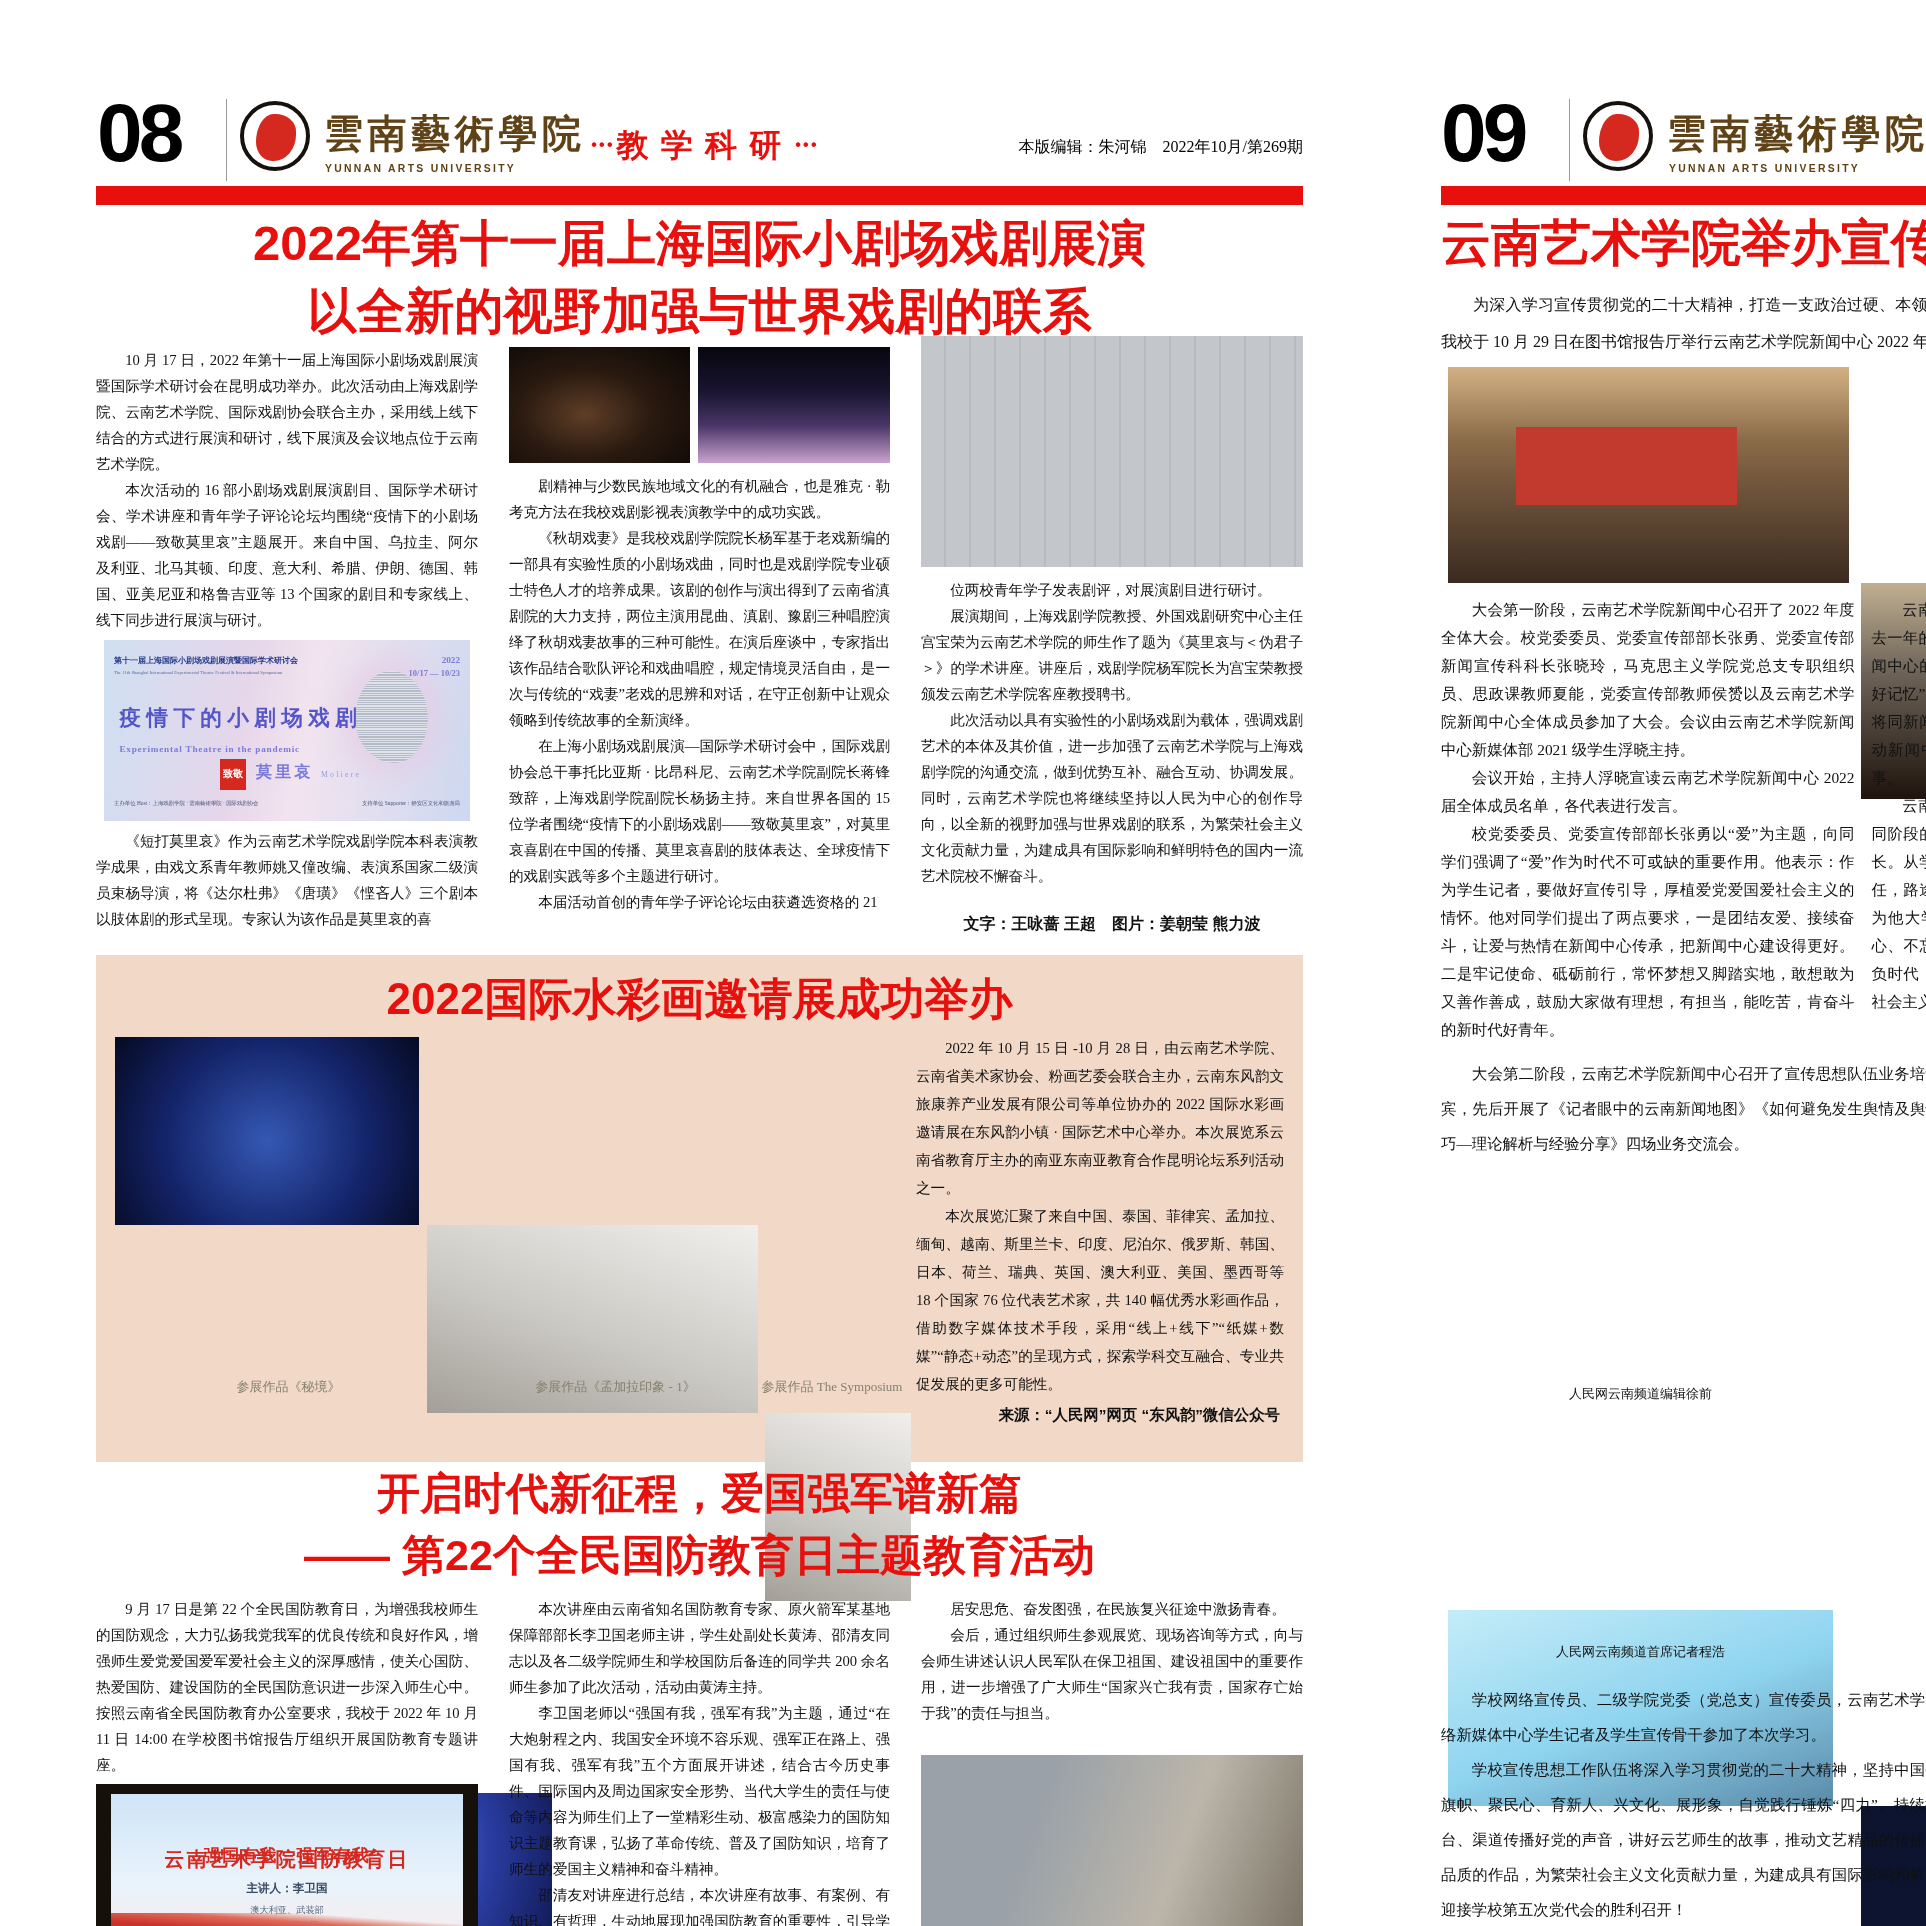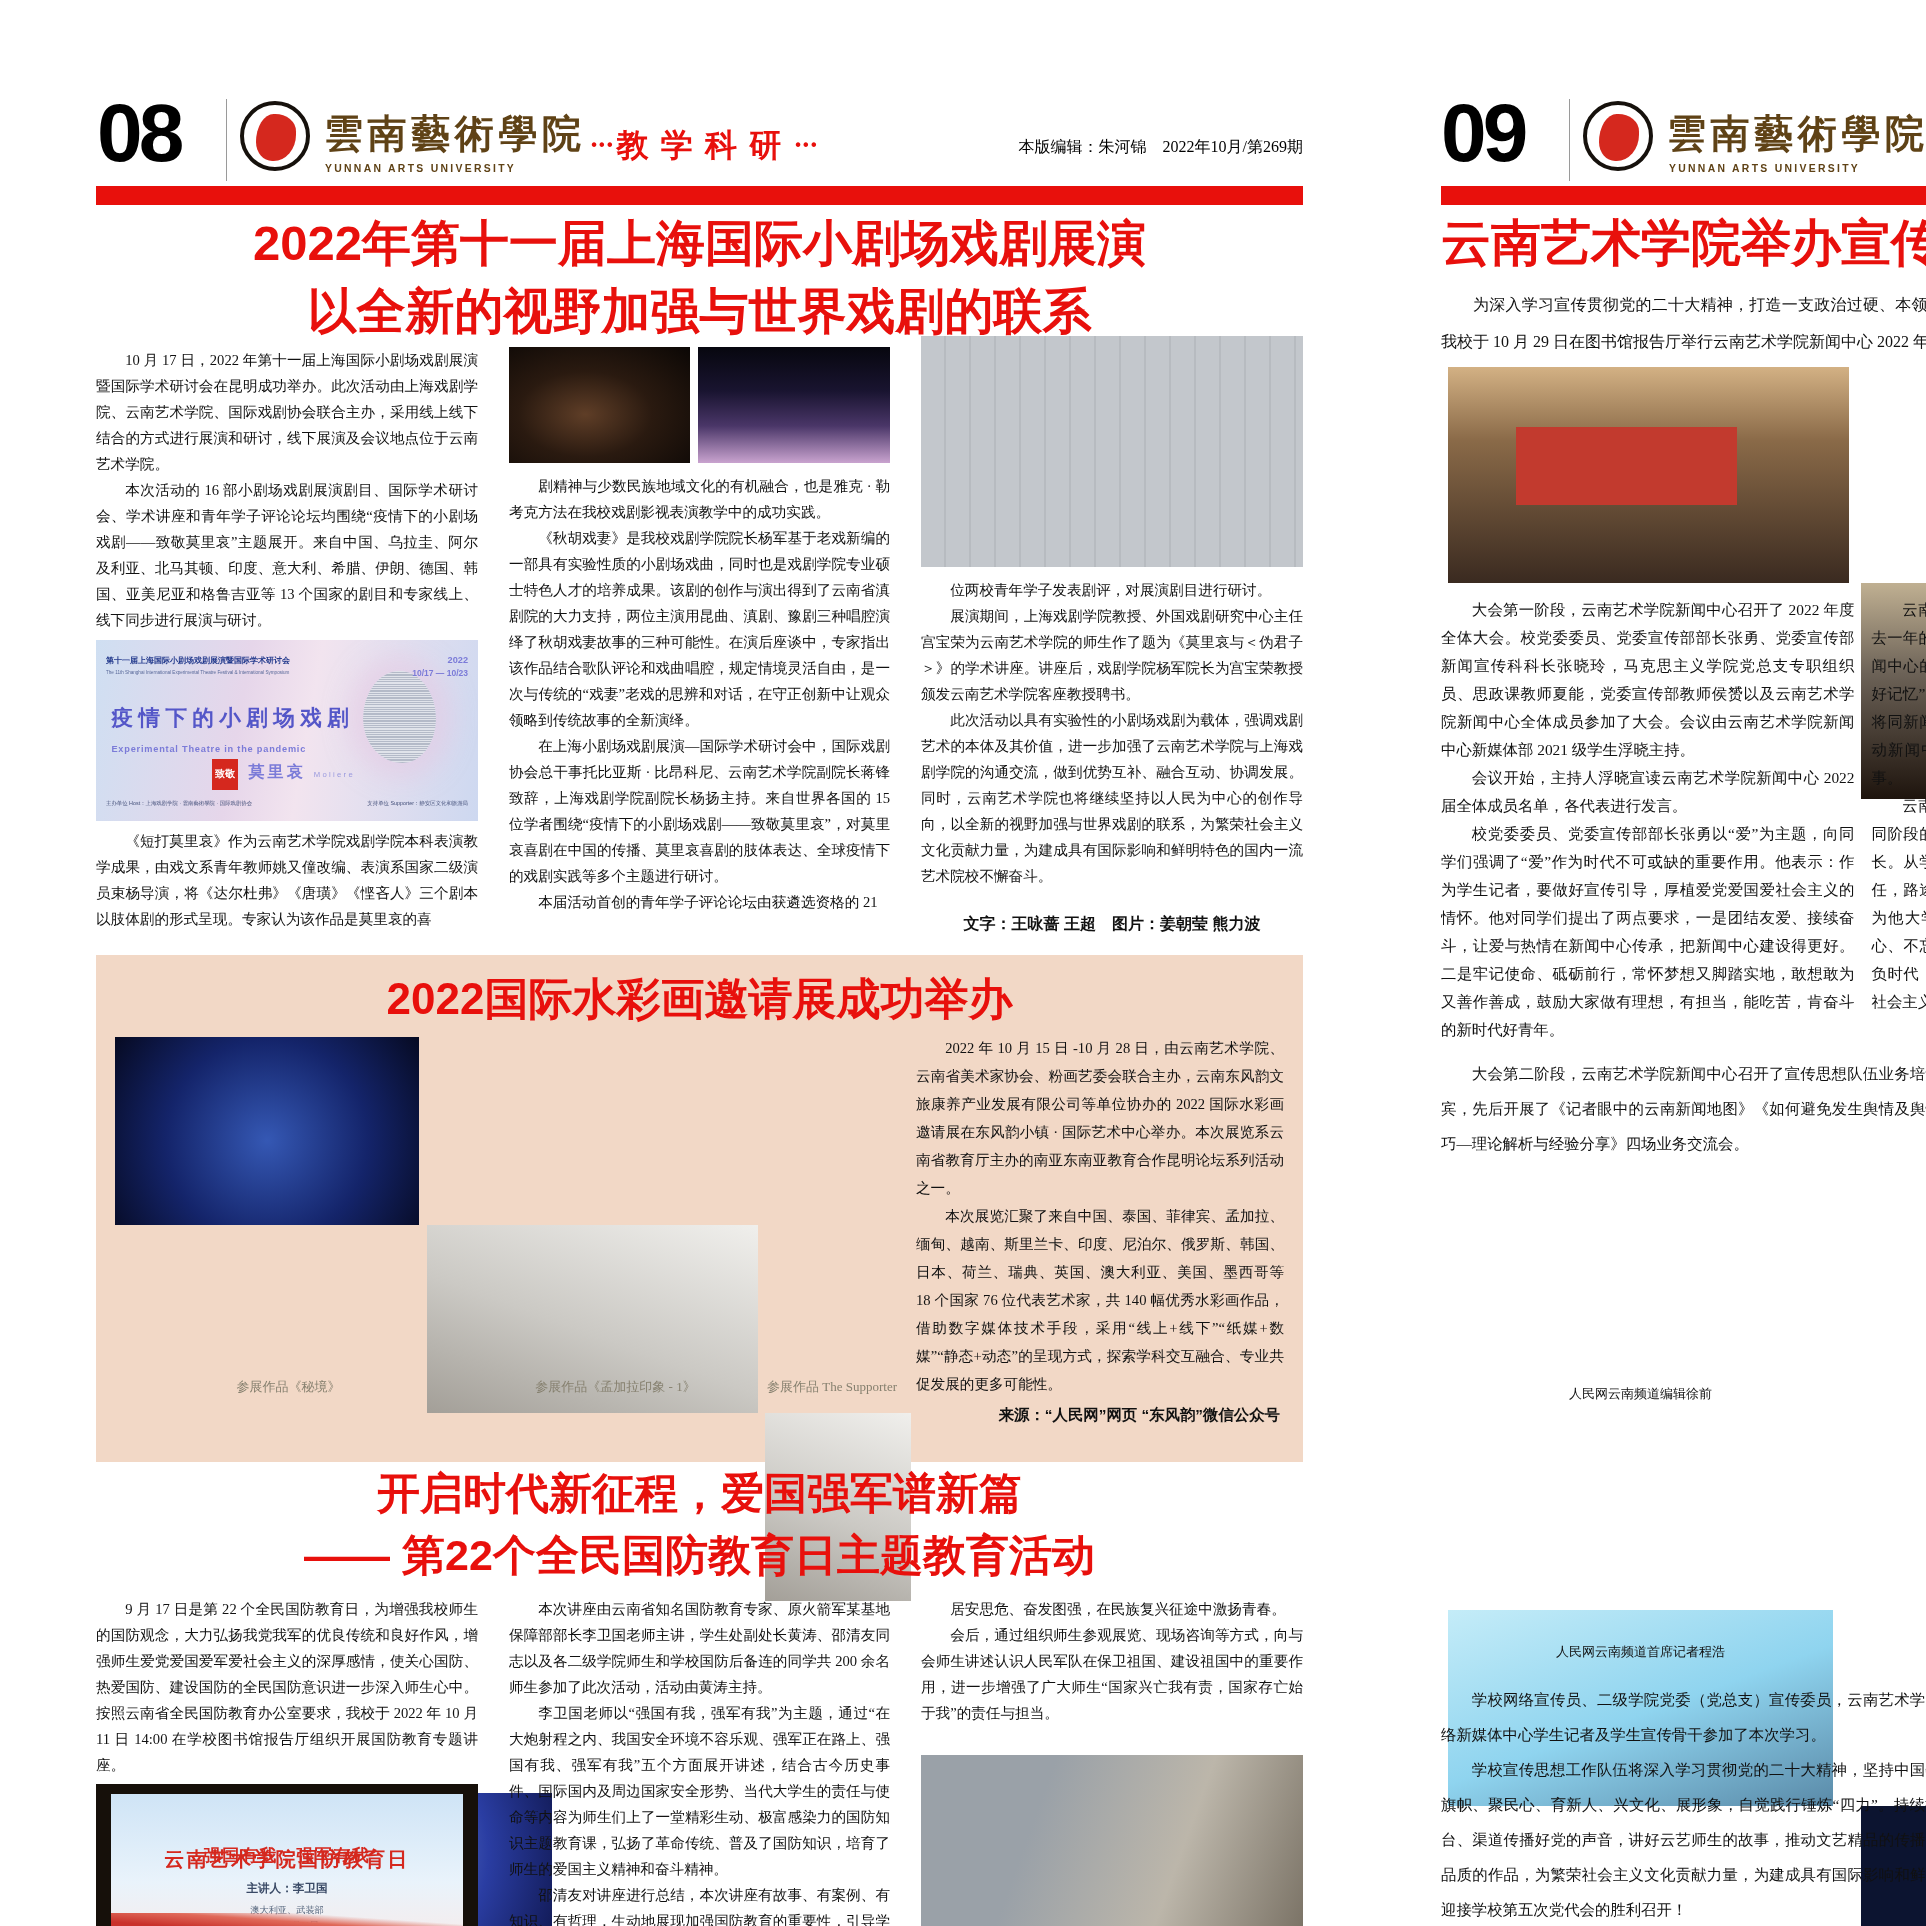--- a/index.html
+++ b/index.html
@@ -27,21 +27,21 @@
   .body-col p { text-indent:2em; }
   .byline { font-weight:bold; font-family:"Liberation Sans",sans-serif; font-size:16px; text-align:center; }
   .ph { position:relative; overflow:hidden; background:#999; }
   .cap { font-size:13px; text-align:center; font-family:"Liberation Sans",sans-serif; color:#111; white-space:nowrap; }
   .cap-gray { color:#86806f; font-family:"Liberation Serif",serif; }
 
   
   .a2box { background:#f2d8c6; }
 
   
-  .poster { position:relative; height:181px; margin:7px 0; background:linear-gradient(100deg,#cfdff2 0%,#e6d6ea 38%,#f2e4ef 55%,#cdd8f0 100%); overflow:hidden; font-family:Liberation Sans, sans-serif;padding-left:32px; }
+  .poster { position:relative; height:181px; margin:7px 8px; background:linear-gradient(100deg,#cfdff2 0%,#e6d6ea 38%,#f2e4ef 55%,#cdd8f0 100%); overflow:hidden; font-family:Liberation Serif, serif;padding-left:32px; }
   .poster-portrait { position:absolute; right:42px; top:31px; width:73px; height:92px; border-radius:50% 50% 46% 54%/52% 52% 48% 48%;
       background:repeating-linear-gradient(0deg,#b4bac8 0 1.2px,#e0e3ea 1.2px 2.3px); box-shadow:0 0 23px 15.4px rgba(230,200,225,.55); }
 
   
   .defscreen { margin-top:6.2px; height:166px; background:#16100a; padding:10px 14.6px; }
   .defscreen-inner { height:100%; position:relative; text-align:center; overflow:hidden; background:linear-gradient(180deg,#cfe4f6 0%,#e9f3fb 60%,#f6ecec 100%); }
   .def-ribbon { position:absolute; left:0; right:0; bottom:0; height:27px; background:linear-gradient(4deg,#c9312b 35%,#e06a5a 60%,rgba(224,106,90,0) 78%); }
 
   
   .g-theater1 { background:radial-gradient(ellipse at 42% 58%, #5f3e27 0%, #2a1a10 45%, #0b0705 100%); }
@@ -140,21 +140,21 @@
 
     <div class="abs body-col" style="left:820px;top:79px;width:368px;height:367px;font-size:14.6px;line-height:28px;">
       <p>2022 年 10 月 15 日 -10 月 28 日，由云南艺术学院、云南省美术家协会、粉画艺委会联合主办，云南东风韵文旅康养产业发展有限公司等单位协办的 2022 国际水彩画邀请展在东风韵小镇 · 国际艺术中心举办。本次展览系云南省教育厅主办的南亚东南亚教育合作昆明论坛系列活动之一。</p>
       <p>本次展览汇聚了来自中国、泰国、菲律宾、孟加拉、缅甸、越南、斯里兰卡、印度、尼泊尔、俄罗斯、韩国、日本、荷兰、瑞典、英国、澳大利亚、美国、墨西哥等 18 个国家 76 位代表艺术家，共 140 幅优秀水彩画作品，借助数字媒体技术手段，采用“线上+线下”“纸媒+数媒”“静态+动态”的呈现方式，探索学科交互融合、专业共促发展的更多可能性。</p>
     </div>
 
     <div class="abs ph g-bluepaint" style="left:19px;top:274px;width:437px;height:143px;"></div>
 
     <div class="abs cap cap-gray" style="left:54px;top:423px;width:277px;">参展作品《秘境》</div>
     <div class="abs cap cap-gray" style="left:408px;top:423px;width:223px;">参展作品《孟加拉印象 - 1》</div>
-    <div class="abs cap cap-gray" style="left:636px;top:423px;width:200px;">参展作品 The Supporter</div>
+    <div class="abs cap cap-gray" style="left:636px;top:423px;width:200px;">参展作品 The Symposium</div>
     <div class="abs byline" style="right:23px;top:450px;width:539px;text-align:right;font-size:15.4px;">来源：“人民网”网页 “东风韵”微信公众号</div>
   </div>
 
   <div class="abs headline" style="left:96px;top:1468px;width:1207px;font-size:43px;">开启时代新征程，爱国强军谱新篇</div>
   <div class="abs headline" style="left:96px;top:1530px;width:1207px;font-size:43px;">—— 第22个全民国防教育日主题教育活动</div>
 
   <div class="abs body-col" style="left:96px;top:1596px;width:382px;height:390px;">
     <p>9 月 17 日是第 22 个全民国防教育日，为增强我校师生的国防观念，大力弘扬我党我军的优良传统和良好作风，增强师生爱党爱国爱军爱社会主义的深厚感情，使关心国防、热爱国防、建设国防的全民国防意识进一步深入师生心中。按照云南省全民国防教育办公室要求，我校于 2022 年 10 月 11 日 14:00 在学校图书馆报告厅组织开展国防教育专题讲座。</p>
     <div class="defscreen">
       <div class="defscreen-inner">

